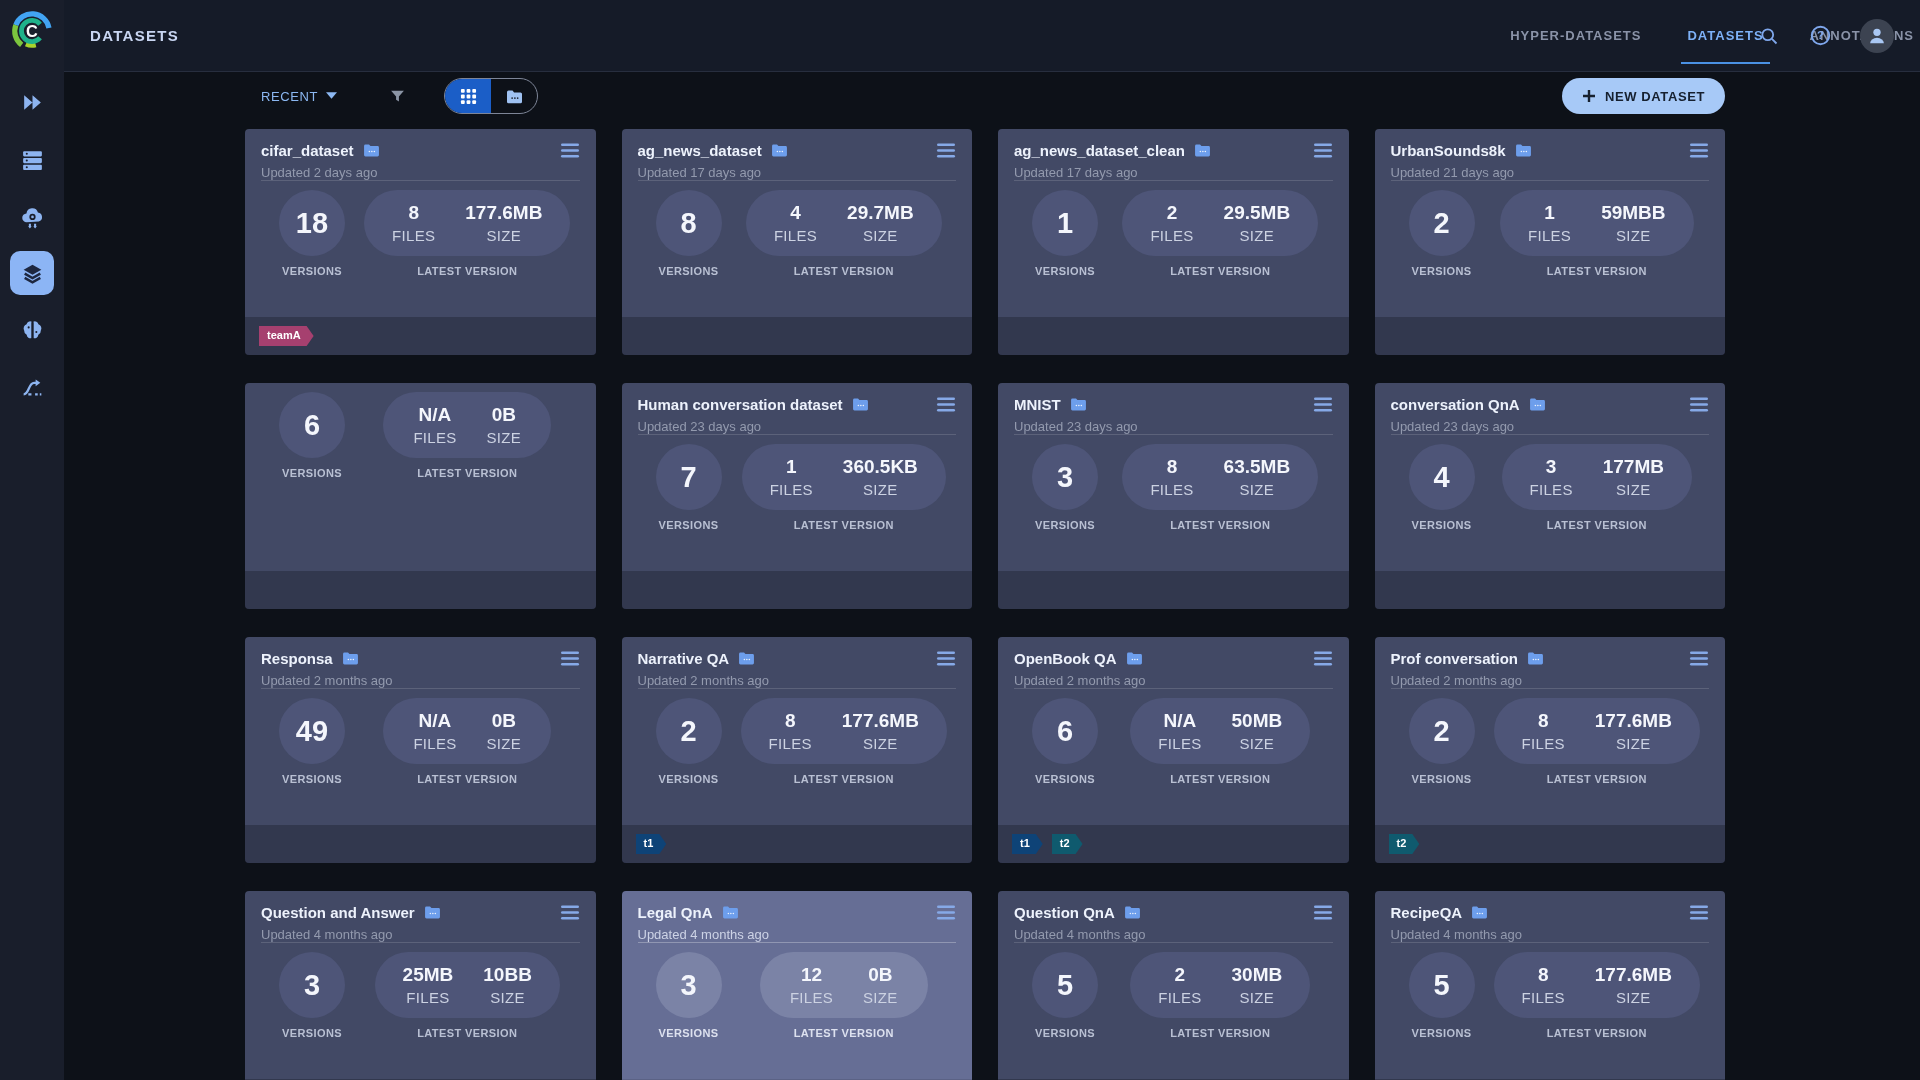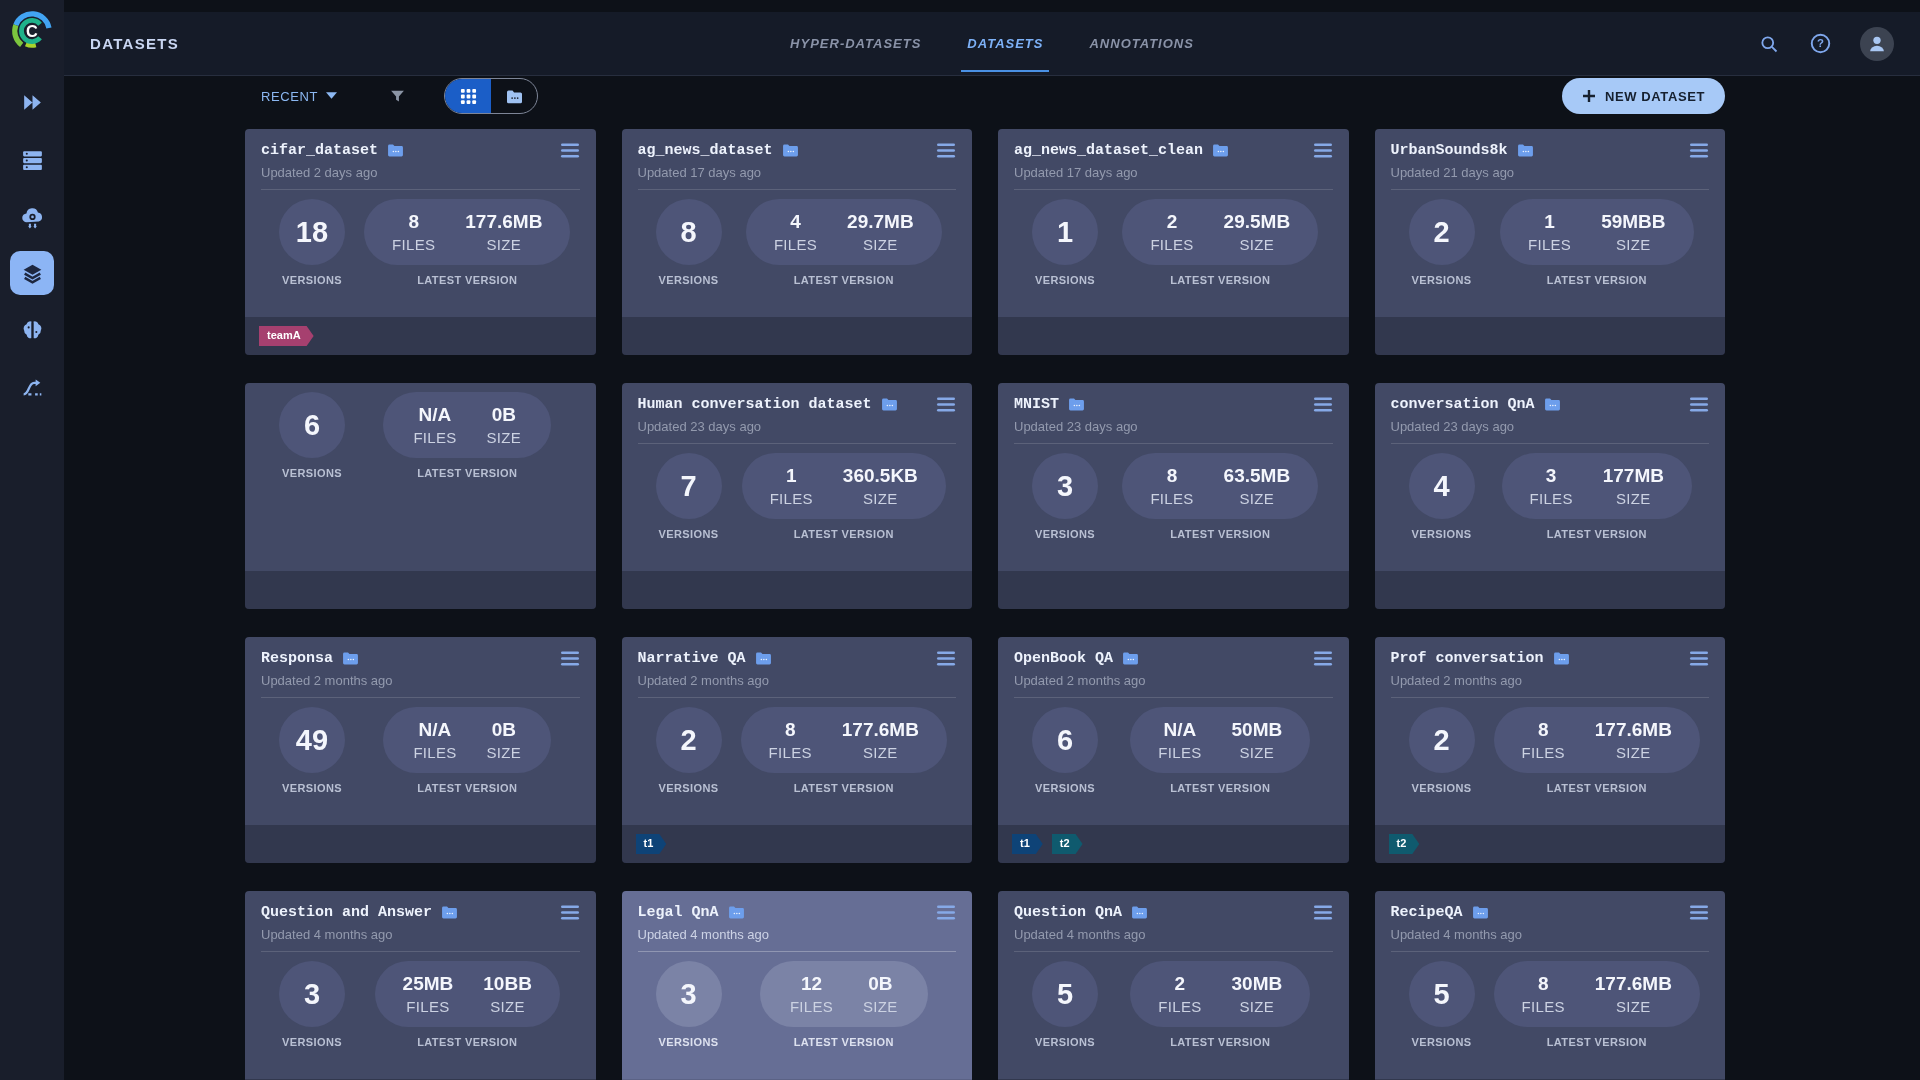--- a/index.html
+++ b/index.html
@@ -11,25 +11,25 @@
              z-index:20; display:flex; flex-direction:column; align-items:center; }
   .logo-box { width:64px; height:62px; display:flex; align-items:center; justify-content:center; }
   .side-nav { margin-top:18px; display:flex; flex-direction:column; gap:13px; align-items:center; }
   .side-item { width:44px; height:44px; display:flex; align-items:center; justify-content:center;
                border-radius:10px; color:#8db4f0; cursor:pointer; }
   .side-item svg { width:25px; height:25px; fill:#8db4f0; }
   .side-item.active { background:#8cb5f5; }
   .side-item.active svg { fill:#1d2740; }
 
   
-  .appbar { position:fixed; left:64px; right:0; top:12px; height:64px; background:#151b28;
+  .appbar { position:fixed; left:64px; right:0; top:0; height:72px; background:#151b28;
             border-bottom:1px solid #272e3e; display:flex; align-items:center; padding:0 26px; z-index:10; }
   .appbar-title { font-size:15px; font-weight:bold; color:#c9d6f2; letter-spacing:1.3px; }
-  .tabs { position:absolute; left:0; right:0; height:56px; display:flex; justify-content:center;
-          gap:34px; pointer-events:none;font-style:italic; }
+  .tabs { position:absolute; left:0; right:0; height:56px; display:flex; justify-content:flex-end;
+          gap:34px; pointer-events:none; }
   .tab { pointer-events:auto; height:56px; display:flex; align-items:center; padding:0 6px;
          font-size:13px; font-weight:bold; letter-spacing:1px; color:#8a93a8; cursor:pointer; position:relative; }
   .tab.active { color:#7db1f7; }
   .tab.active::after { content:""; position:absolute; left:0; right:0; bottom:0; height:2px; background:#4a91e4; }
   .appbar-right { margin-left:auto; display:flex; align-items:center; gap:29px; position:relative; z-index:2; }
   .icon-btn { width:22px; height:22px; display:flex; align-items:center; justify-content:center; cursor:pointer; }
   .avatar { width:34px; height:34px; border-radius:50%; background:#3c4351; display:flex;
             align-items:center; justify-content:center; cursor:pointer; }
 
   
@@ -47,25 +47,25 @@
              display:flex; align-items:center; gap:9px; padding:0 20px; cursor:pointer;
              font-family:"Liberation Sans", sans-serif;
              font-size:13px; font-weight:bold; letter-spacing:.6px; color:#16202f; }
 
   
   .grid { margin:15px 195px 0 181px; display:grid; grid-template-columns:repeat(4, 1fr);
           grid-auto-rows:226px; gap:28px 26px; }
   .card { background:#424965; border-radius:4px; display:flex; flex-direction:column;
           overflow:hidden; cursor:pointer; }
   .card-head { padding:13px 16px 0; }
-  .card-title-row { display:flex; align-items:center; gap:9px;font-family:Liberation Mono, monospace; }
+  .card-title-row { display:flex; align-items:center; gap:9px; }
   .card-name { font-size:15px; font-weight:bold; color:#edf2fc; white-space:nowrap; }
   .folder-icon { display:flex; }
   .menu-icon { margin-left:auto; display:flex; cursor:pointer; }
-  .card-updated { margin-top:6px; font-size:13px; color:#939aae; padding-bottom:9px;
+  .card-updated { margin-top:6px; font-size:13px; color:#939aae; 
                   border-bottom:1px solid rgba(255,255,255,.14); }
   .card-stats { display:flex; align-items:flex-start; padding:9px 16px 0; }
   .stat-block { margin-left:18px; display:flex; flex-direction:column; align-items:center;text-align:center; }
   .stat-circle { width:66px; height:66px; border-radius:50%; background:#4e5578;
                  display:flex; align-items:center; justify-content:center;
                  font-size:29px; font-weight:bold; color:#f4f6fc; }
   .stat-label { margin-top:9px; font-size:11px; font-weight:bold; letter-spacing:.4px; color:#b9c0d3; }
   .pill-block { flex:1; margin-left:10px; display:flex; flex-direction:column; align-items:center; }
   .stat-pill { height:66px; border-radius:33px; background:#4e5578; display:flex; align-items:center;
                justify-content:center; gap:30px; padding:0 28px; min-width:168px; }

